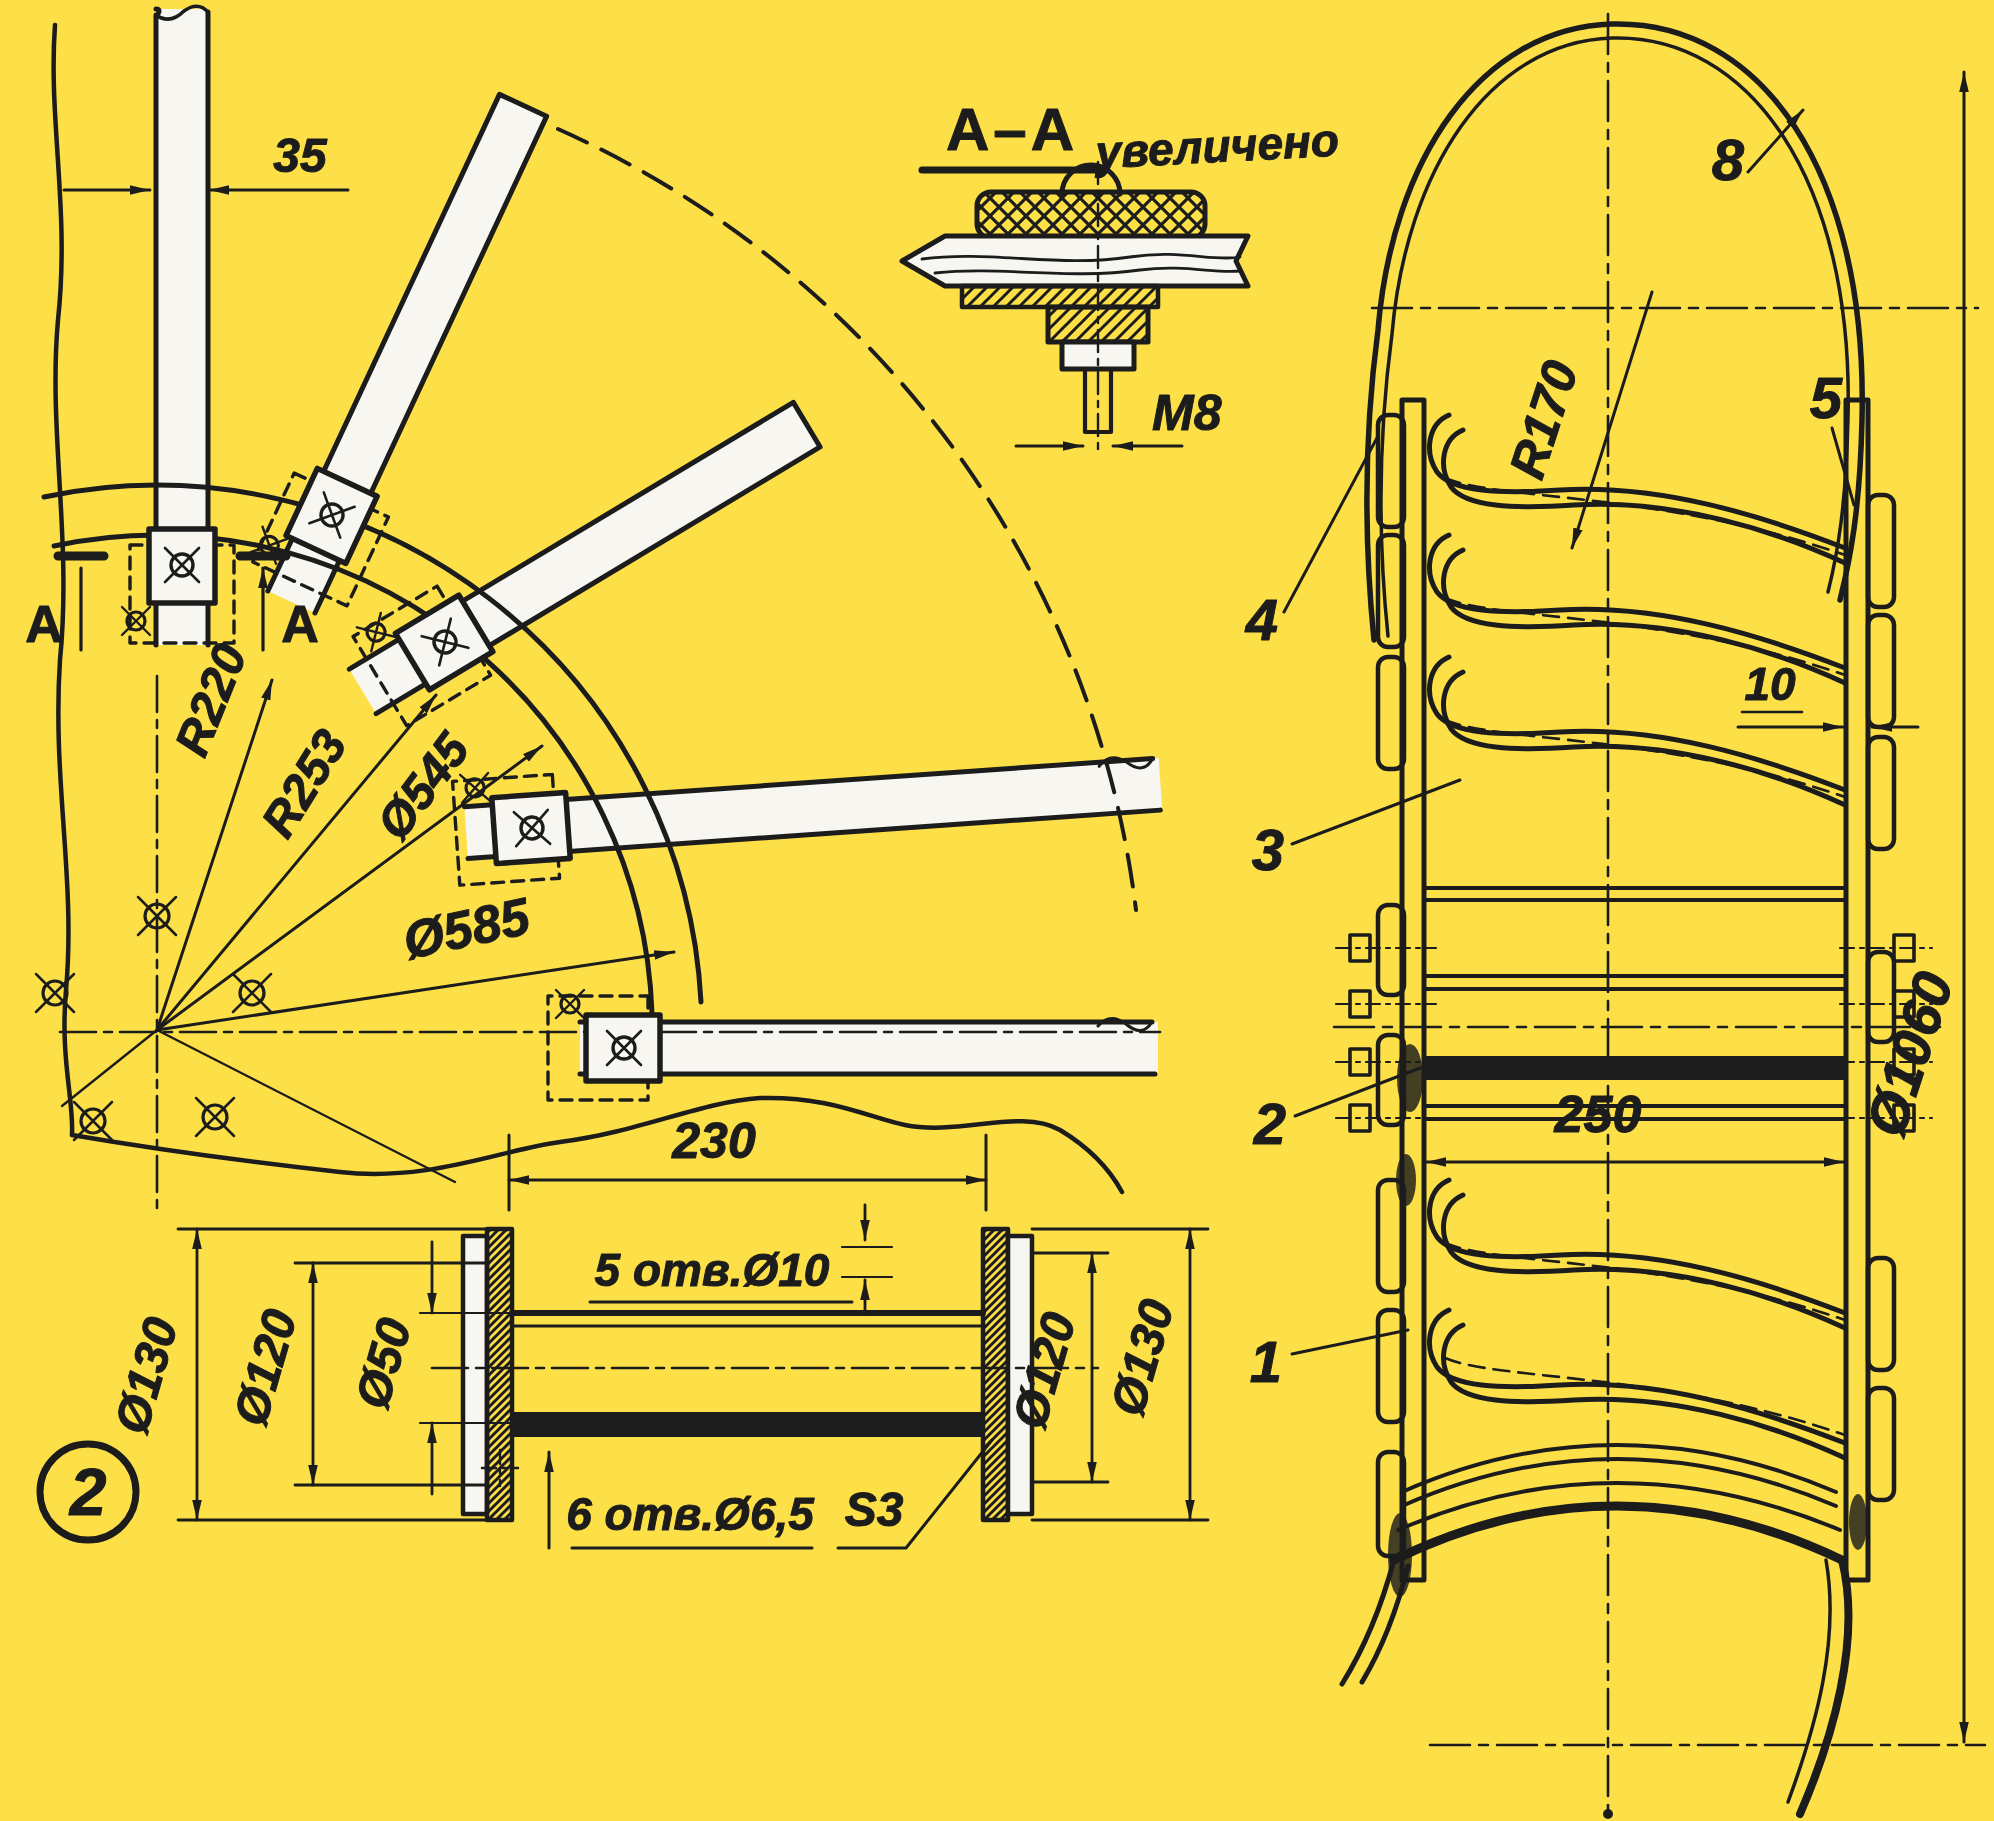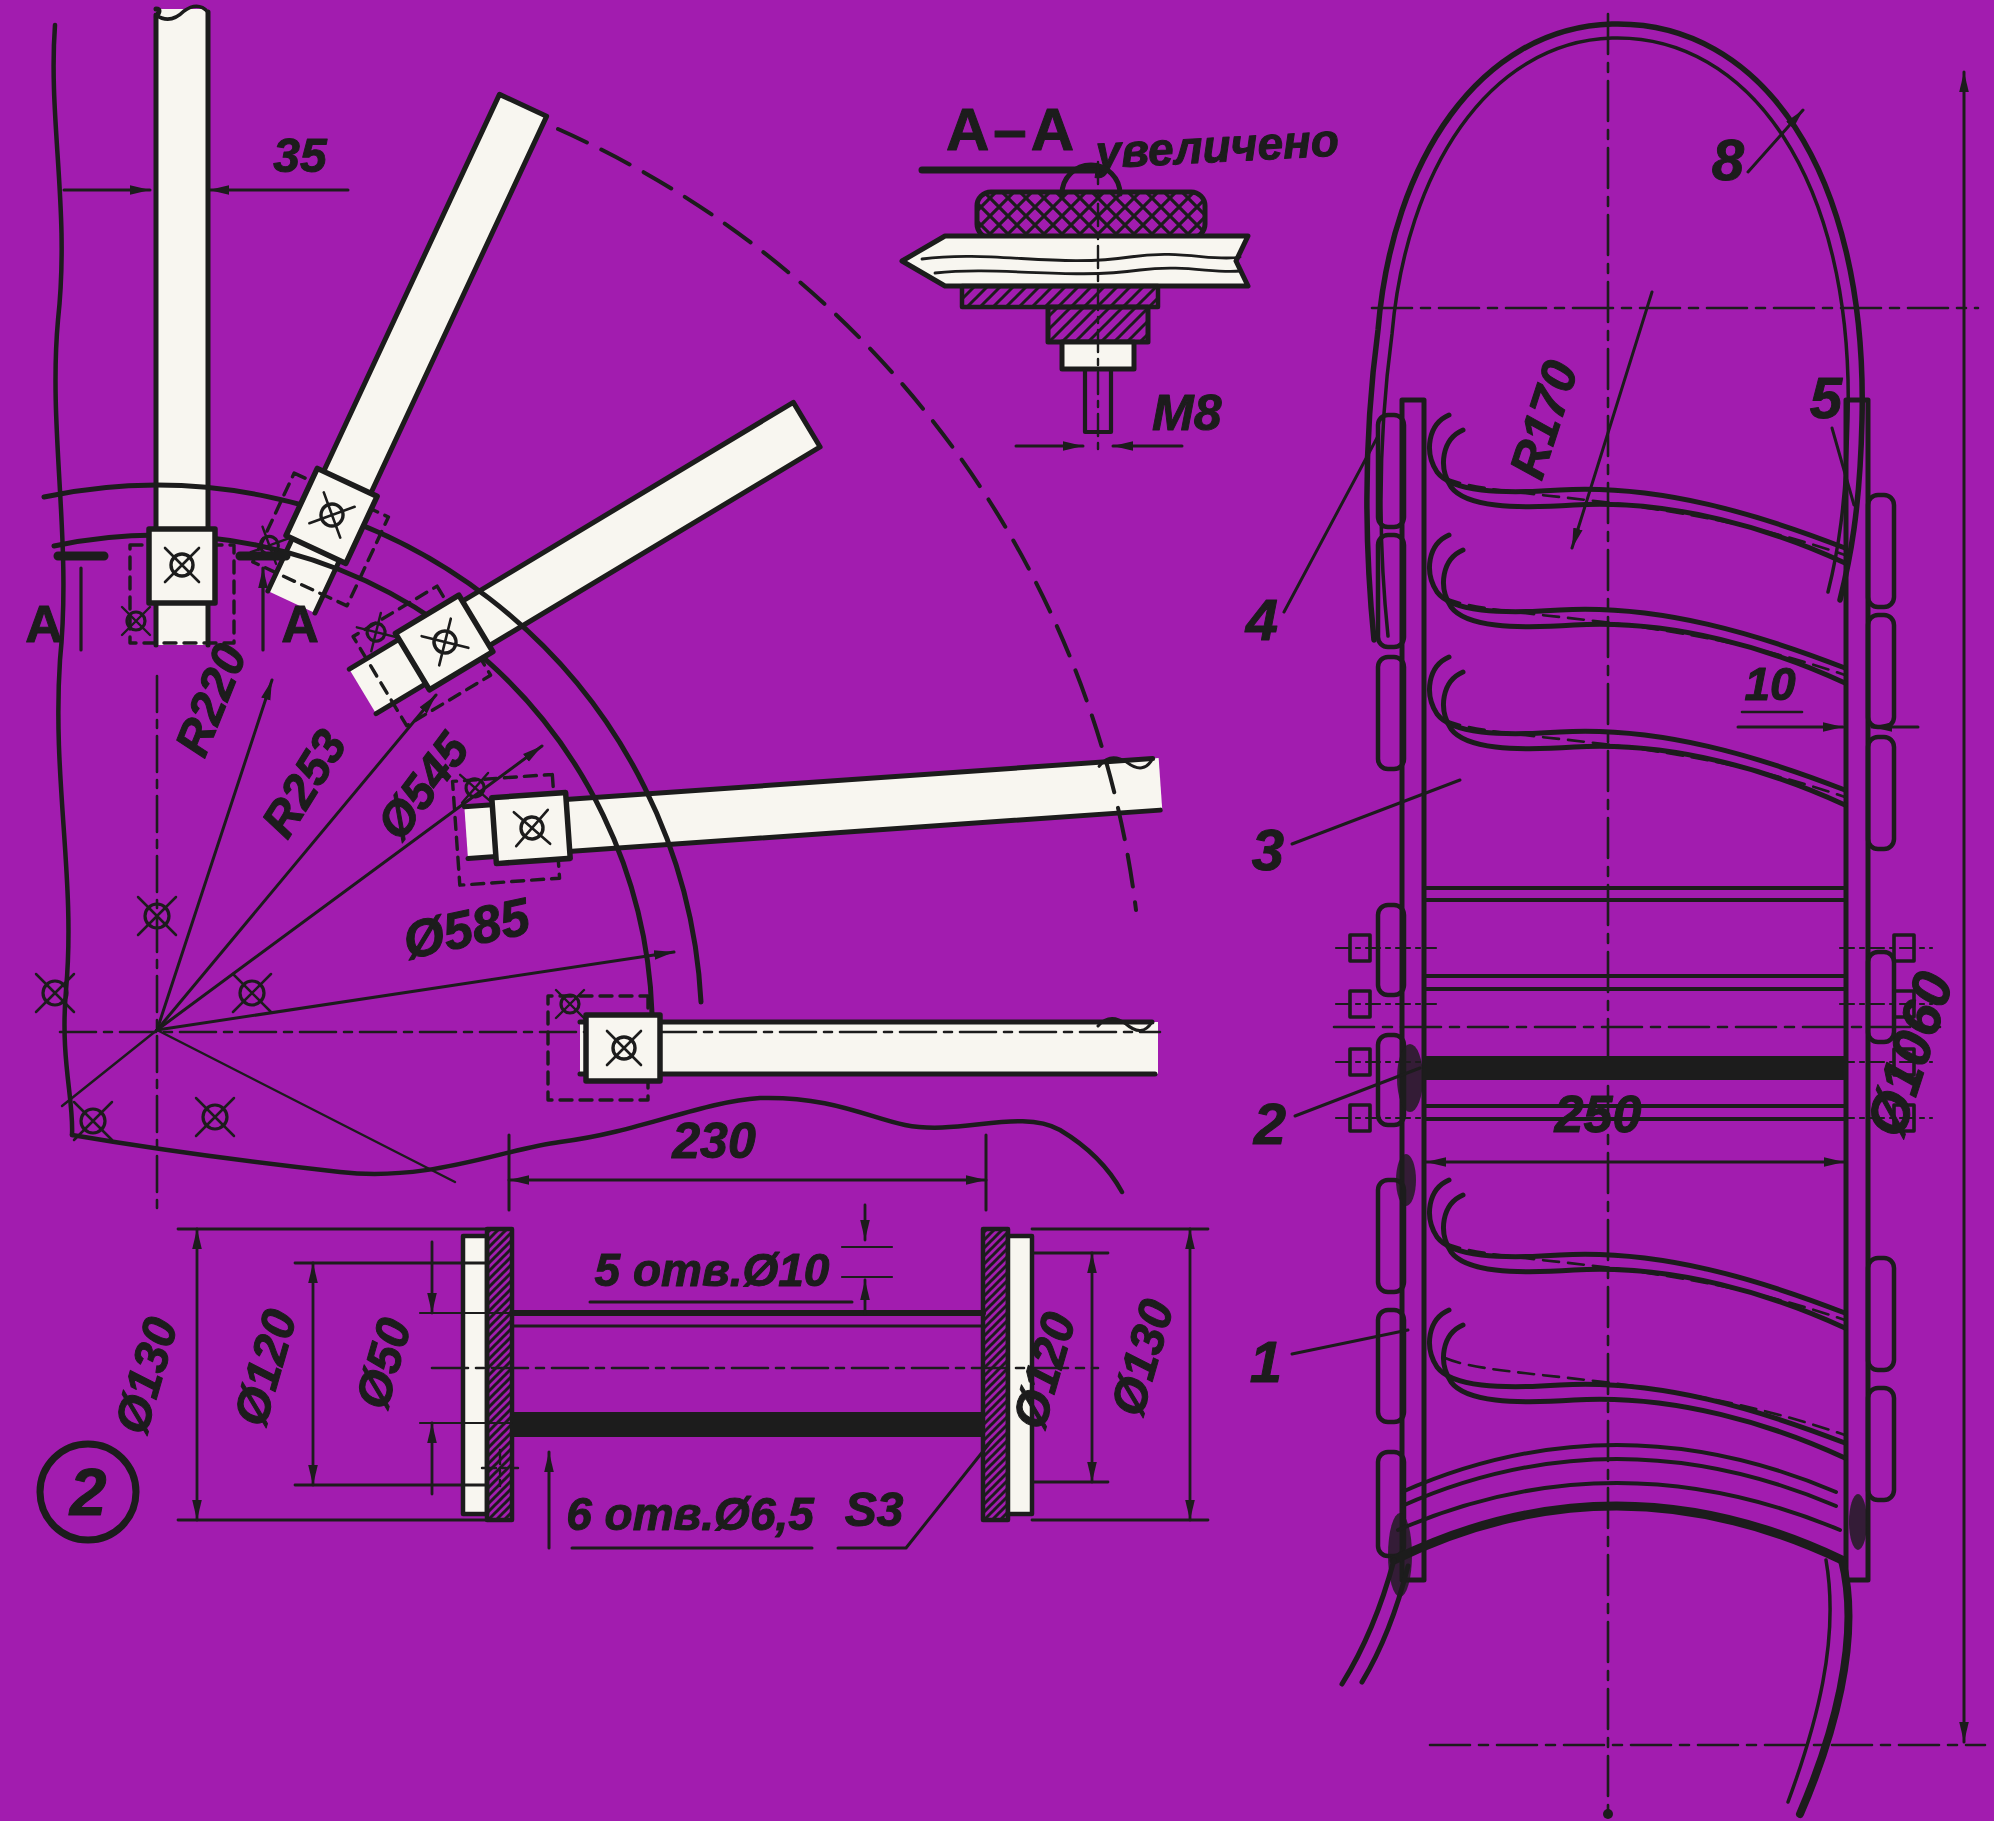--- a/index.html
+++ b/index.html
@@ -1,16 +1,16 @@
 <!DOCTYPE html>
 <html><head>
 <meta charset="utf-8">
 <style>
   html,body { margin:0; padding:0; background:#e8e6e0; }
-  .page { width:1994px; height:1821px; background:#a21caf; position:relative; overflow:hidden;
+  .page { width:1994px; height:1821px; background:#fde047; position:relative; overflow:hidden;
           font-family:"Liberation Sans", sans-serif; }
   svg { display:block; }
   text { fill:#1c1c1c; }
   .dim  { font-style:italic; font-weight:bold; font-family:"Liberation Sans", sans-serif; }
   .lbl  { font-weight:bold; font-family:"Liberation Sans", sans-serif; }
   .part { font-style:italic; font-weight:bold; font-family:"Liberation Sans", sans-serif; }
 </style>
 </head>
 <body>
 

